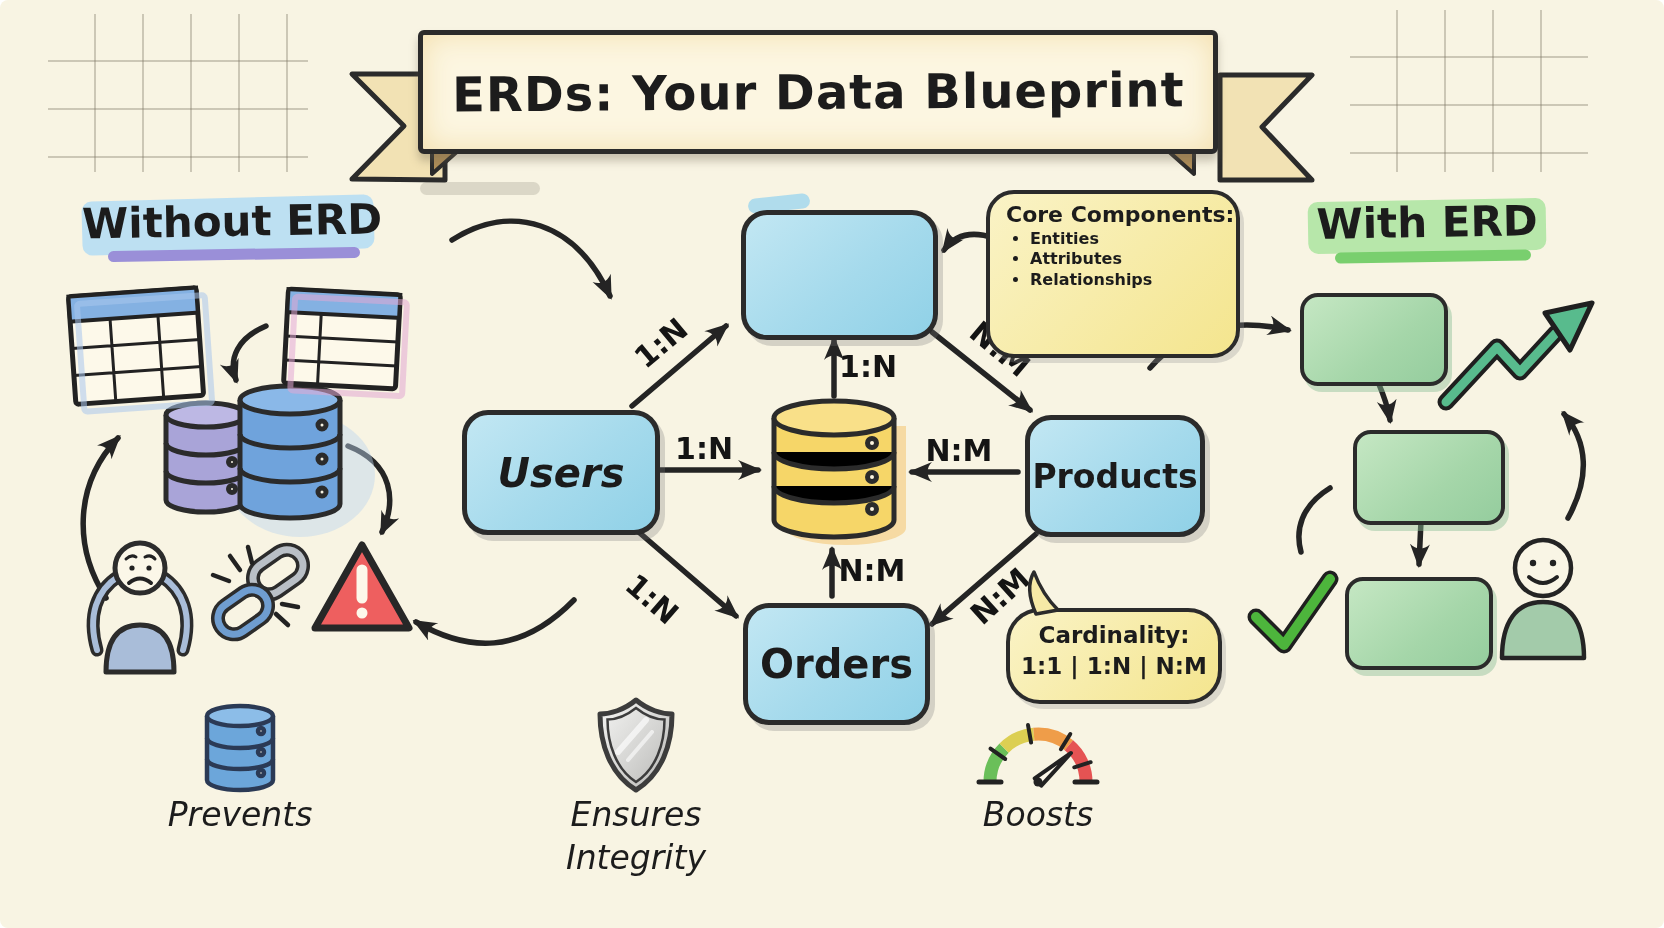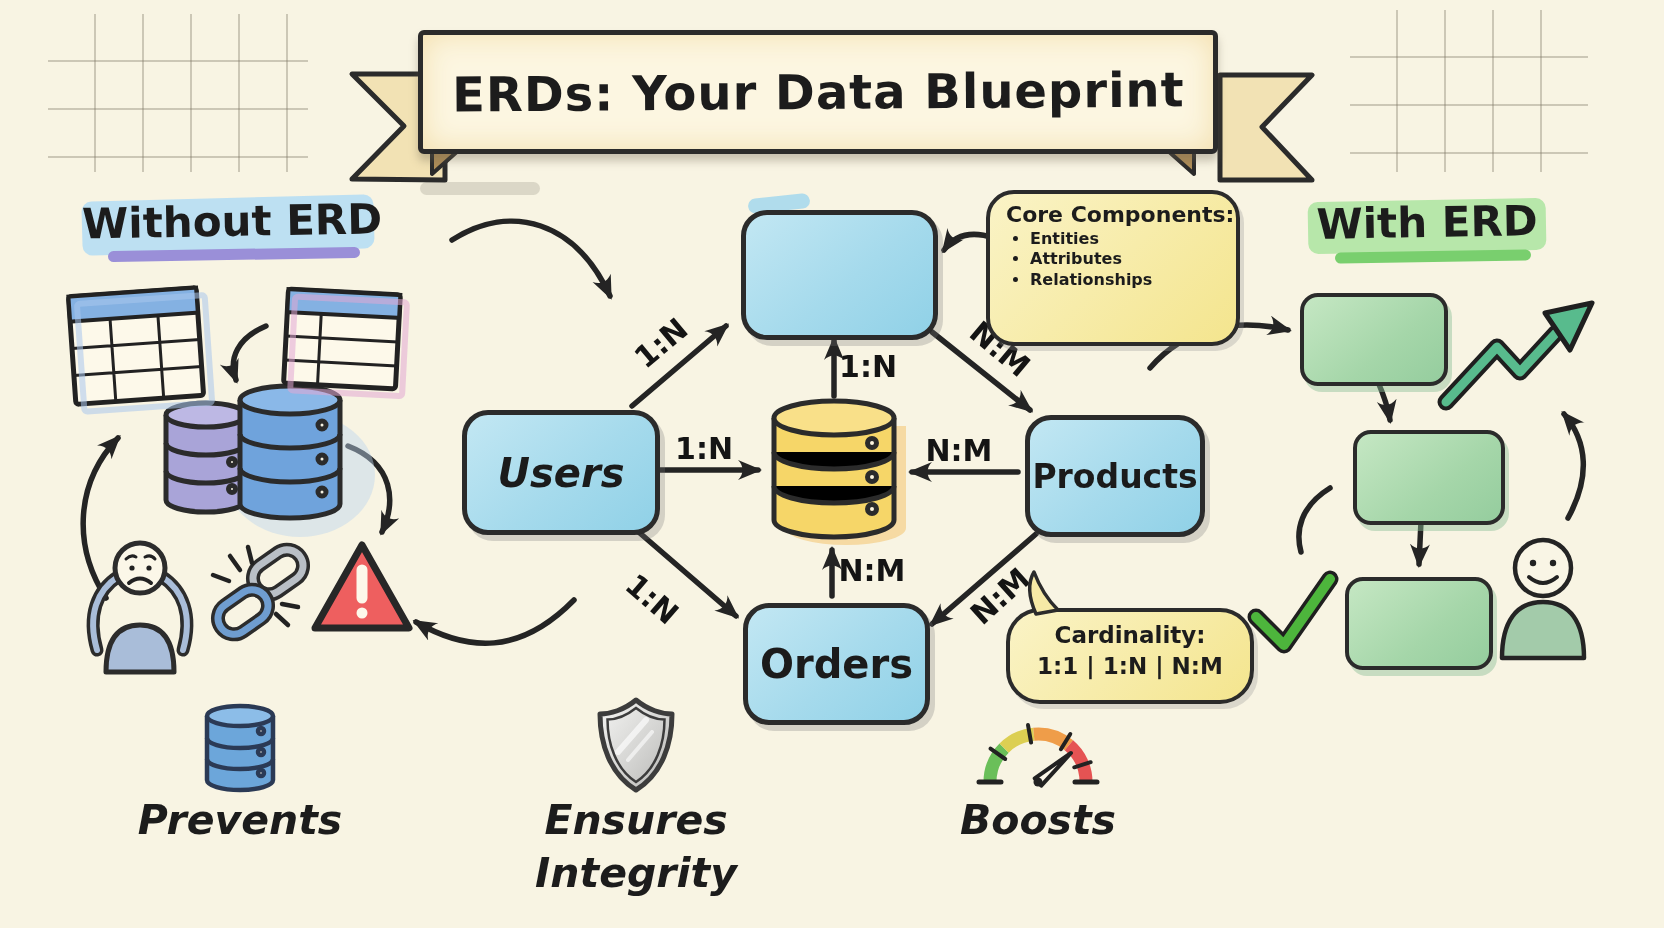--- a/index.html
+++ b/index.html
@@ -1,20 +1,21 @@
 <!DOCTYPE html>
 <html><head>
 <meta charset="utf-8">
 <style>
   html,body { margin:0; padding:0; }
   .canvas {
     position:relative; width:1664px; height:928px; overflow:hidden;
     background:#f8f4e3;
     font-family:"DejaVu Sans", sans-serif;
     color:#1c1c1c;
+    border-radius:8px;
   }
   
   .gridpad {
     position:absolute; opacity:.85;
     background-image:
       repeating-linear-gradient(to right, transparent 0 46px, rgba(110,104,86,.38) 46px 48px),
       repeating-linear-gradient(to bottom, transparent 0 46px, rgba(110,104,86,.38) 46px 48px);
   }
   
   .banner {
@@ -48,30 +49,30 @@
   
   .rel {
     position:absolute; font-size:30px; font-weight:bold; color:#141414;
     transform:translate(-50%,-50%); white-space:nowrap;
   }
   
   .bubble {
     position:absolute; background:linear-gradient(135deg,#faf3c6 0%,#f4e58e 100%);
     border:4px solid #2b2b2b; box-shadow:4px 5px 0 rgba(150,150,150,.3);
   }
-  .bubble.core { border-radius:28px; padding:8px 10px 12px 16px; }
-  .bubble.card { border-radius:34px; padding:8px 22px; text-align:center; }
+  .bubble.core { border-radius:28px; padding:8px 10px 24px 16px; }
+  .bubble.card { border-radius:34px; padding:8px 6px; text-align:center; }
   .bubble-title { font-size:22px; font-weight:bold; white-space:nowrap; }
   .bubble ul { margin:2px 0 0 24px; padding:0; }
   .bubble li { font-size:16px; font-weight:bold; line-height:1.28; list-style:disc; }
   .bubble-line { font-size:23px; font-weight:bold; line-height:1.35; white-space:nowrap; }
   
   .benefit { position:absolute; width:280px; text-align:center; }
   .benefit .bicon { display:flex; justify-content:center; align-items:flex-end; height:96px; }
-  .benefit .bline { font-size:41px; font-weight:bold; font-style:italic; line-height:1.3; }
+  .benefit .bline { font-size:33px; font-weight:normal; font-style:italic; line-height:1.3; }
   .smudge { position:absolute; border-radius:10px; }
   svg.overlay { position:absolute; left:0; top:0; pointer-events:none; }
 </style>
 </head>
 <body>
 
 <div class="canvas">
 
   <div class="gridpad" style="left:48px; top:14px; width:260px; height:158px;"></div>
   <div class="gridpad" style="left:1350px; top:10px; width:238px; height:162px;"></div>

